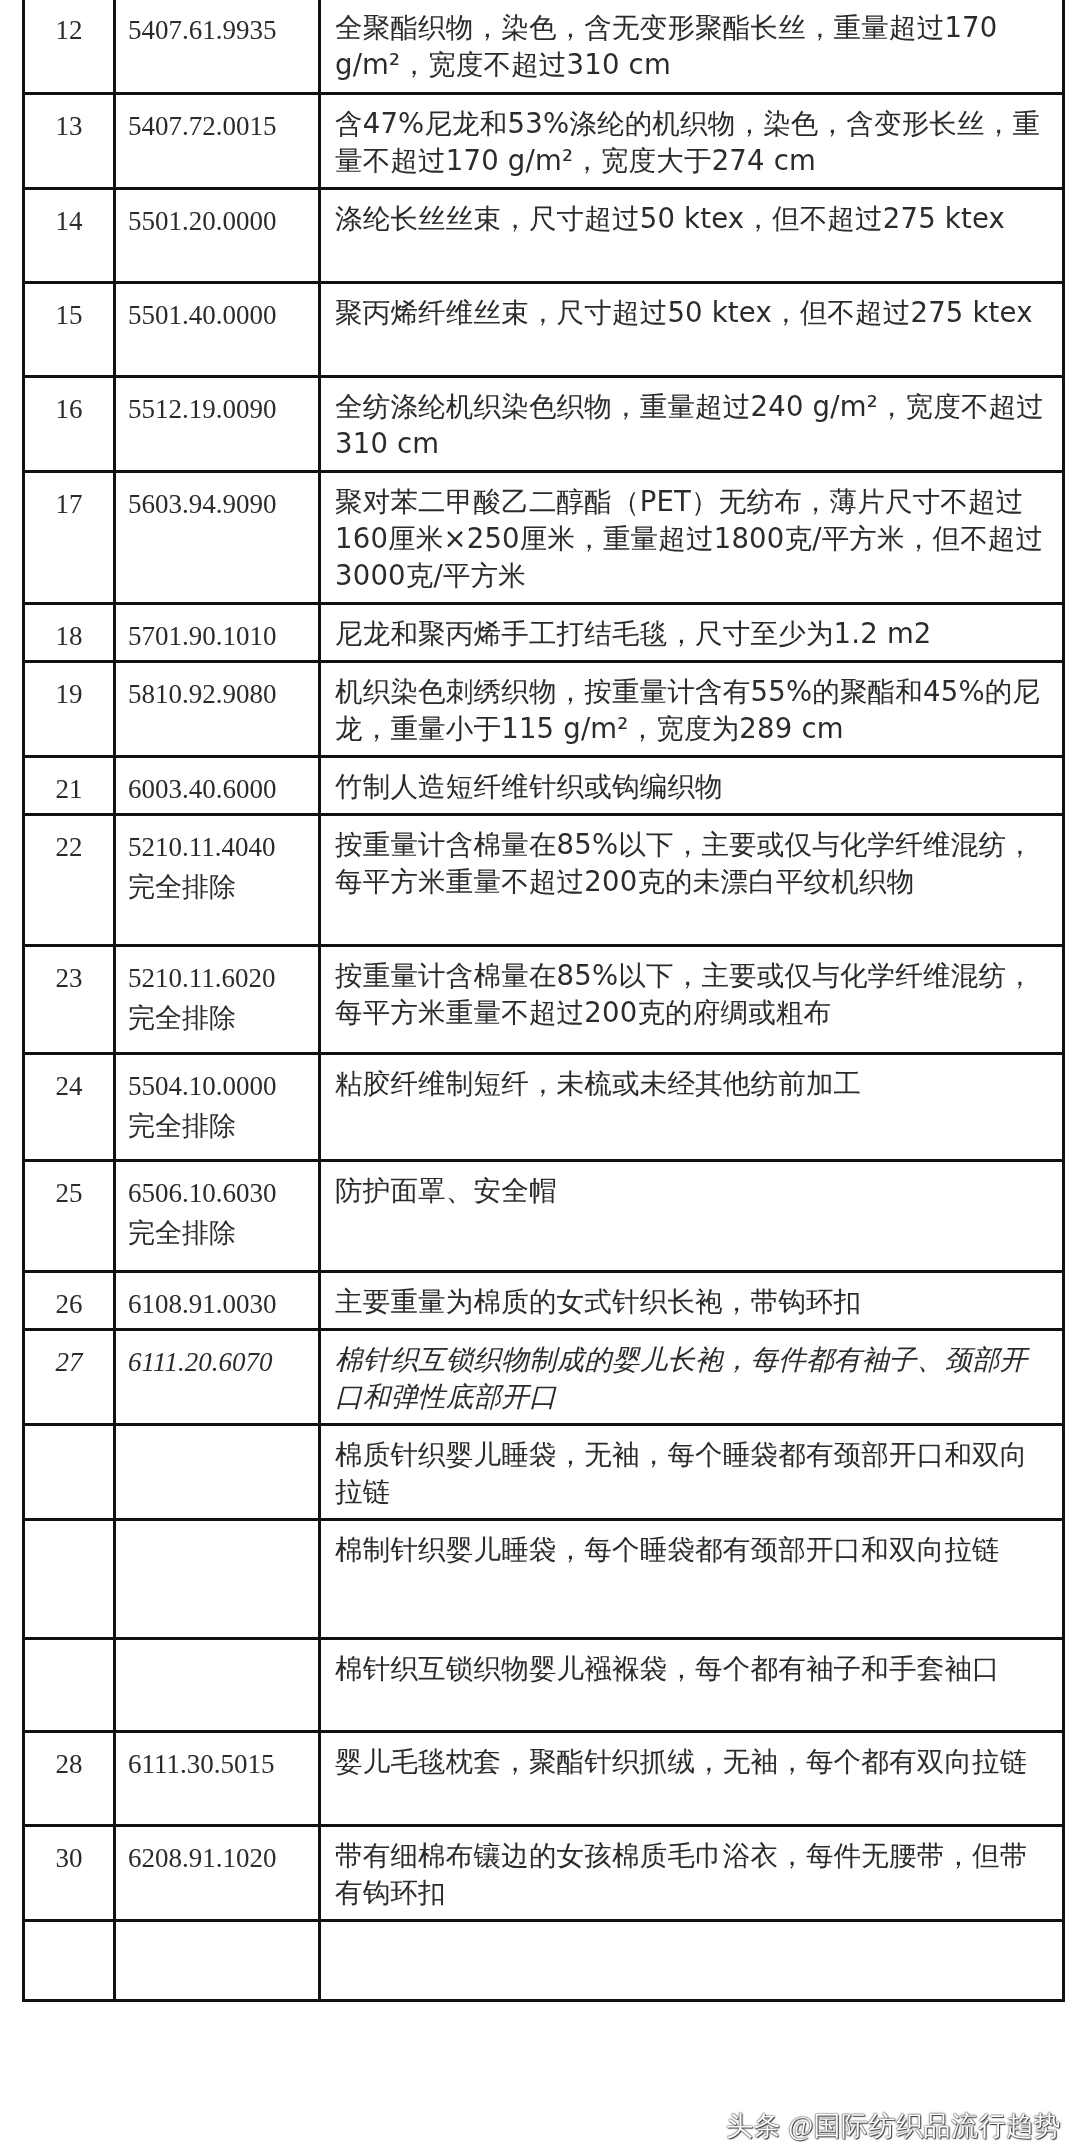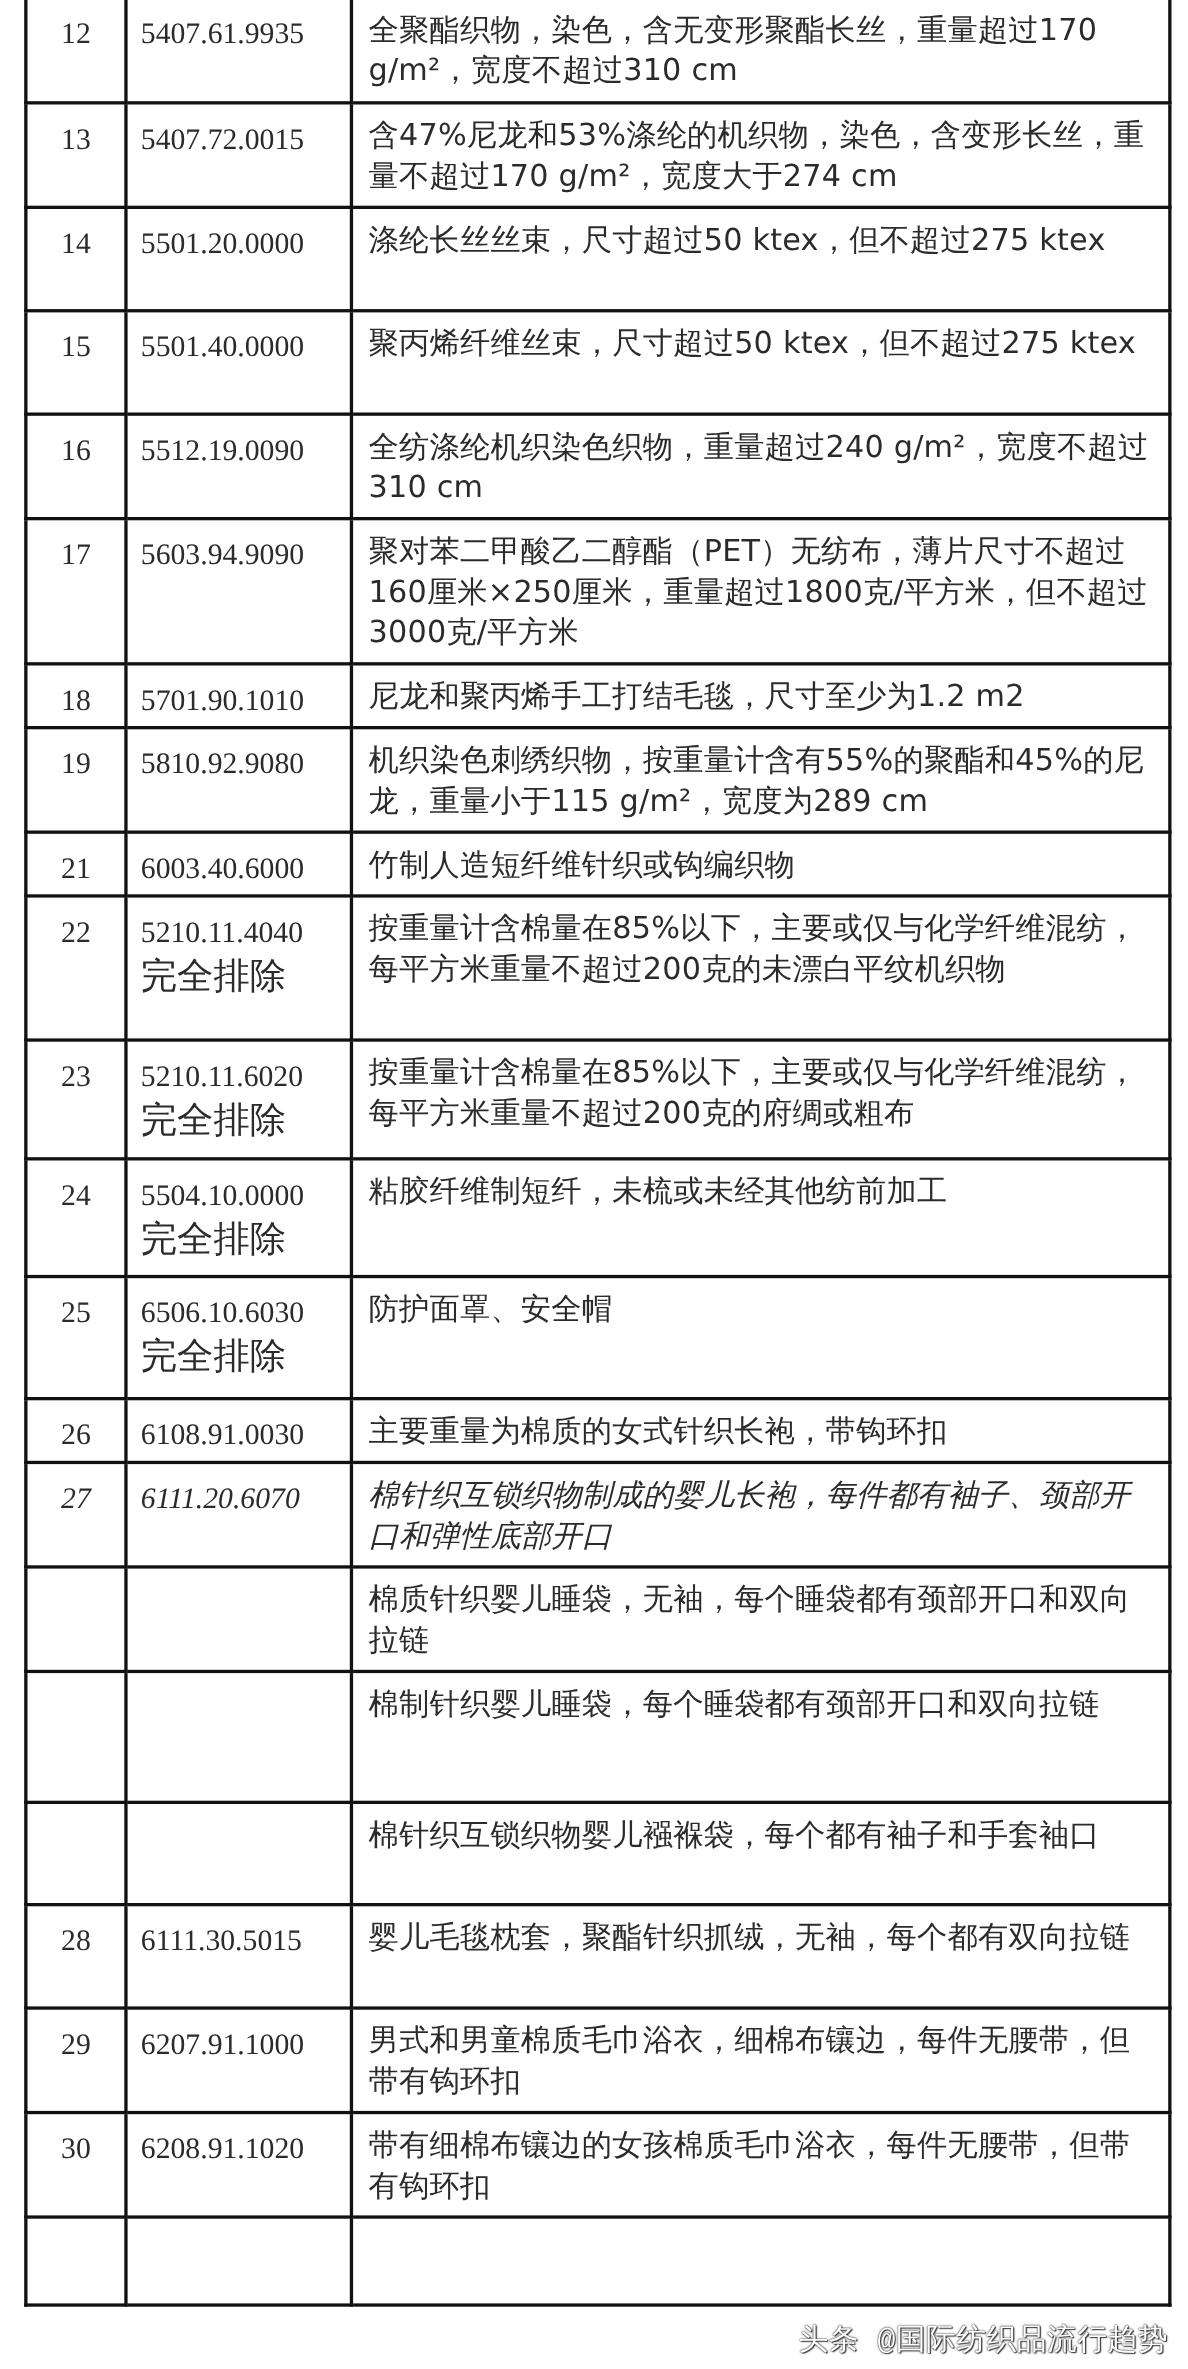--- a/index.html
+++ b/index.html
@@ -5,23 +5,23 @@
   html, body { margin: 0; padding: 0; background: #ffffff; }
   body { width: 1080px; height: 2154px; overflow: hidden; position: relative; }
   .table-wrap { position: absolute; left: 22px; top: -4px; width: 1040px; }
   table { border-collapse: collapse; width: 1040px; table-layout: fixed; }
   col.c1 { width: 91px; }
   col.c2 { width: 205px; }
   col.c3 { width: 744px; }
   td { border: 3px solid #111111; vertical-align: top; padding: 0; color: #2b2b2b; }
   td.num { text-align: center; font-family: "Liberation Serif", "DejaVu Serif", serif; font-size: 27px; line-height: 38px; padding-top: 12px; }
   td.code { font-family: "Liberation Serif", "DejaVu Serif", serif; font-size: 27px; line-height: 38px; padding: 12px 0 0 12px; white-space: nowrap; }
-  td.code .excl { display: block; font-family: "DejaVu Sans", "Liberation Sans", sans-serif; font-size: 33px; line-height: 42px; }
+  td.code .excl { display: block; font-family: "DejaVu Sans", "Liberation Sans", sans-serif; font-size: 27px; line-height: 42px; }
   td.desc { font-family: "DejaVu Sans", "Liberation Sans", sans-serif; font-size: 27.5px; line-height: 37px; padding: 10px 14px 8px 14px; letter-spacing: 0.2px; }
-  .watermark { position: absolute; left: 726px; top: 2108px; font-family: Liberation Mono, monospace; font-size: 27px; color: #ffffff; text-shadow: 0 0 2px #333, 0 0 1px #333, 1px 1px 1px #444; letter-spacing: 0.5px; white-space: nowrap; }
+  .watermark { position: absolute; left: 726px; top: 2108px; font-family: Liberation Serif, serif; font-size: 27px; color: #ffffff; text-shadow: 0 0 2px #333, 0 0 1px #333, 1px 1px 1px #444; letter-spacing: 0.5px; white-space: nowrap; }
 </style>
 </head>
 <body>
 
 <div class="table-wrap">
   <table>
     <colgroup>
         <col class="c1">
         <col class="c2">
         <col class="c3">
@@ -116,25 +116,20 @@
           <td class="num"></td>
           <td class="code"><span></span></td>
           <td class="desc">棉针织互锁织物婴儿襁褓袋，每个都有袖子和手套袖口</td>
         </tr>
         <tr style="height: 94px;">
           <td class="num">28</td>
           <td class="code"><span>6111.30.5015</span></td>
           <td class="desc">婴儿毛毯枕套，聚酯针织抓绒，无袖，每个都有双向拉链</td>
         </tr>
         <tr style="height: 93px;">
-          <td class="num">29</td>
-          <td class="code"><span>6207.91.1000</span></td>
-          <td class="desc">男式和男童棉质毛巾浴衣，细棉布镶边，每件无腰带，但带有钩环扣</td>
-        </tr>
-        <tr style="height: 93px;">
           <td class="num">30</td>
           <td class="code"><span>6208.91.1020</span></td>
           <td class="desc">带有细棉布镶边的女孩棉质毛巾浴衣，每件无腰带，但带有钩环扣</td>
         </tr>
         <tr style="height: 80px;">
           <td class="num"></td>
           <td class="code"><span></span></td>
           <td class="desc"></td>
         </tr>
       </tbody>

